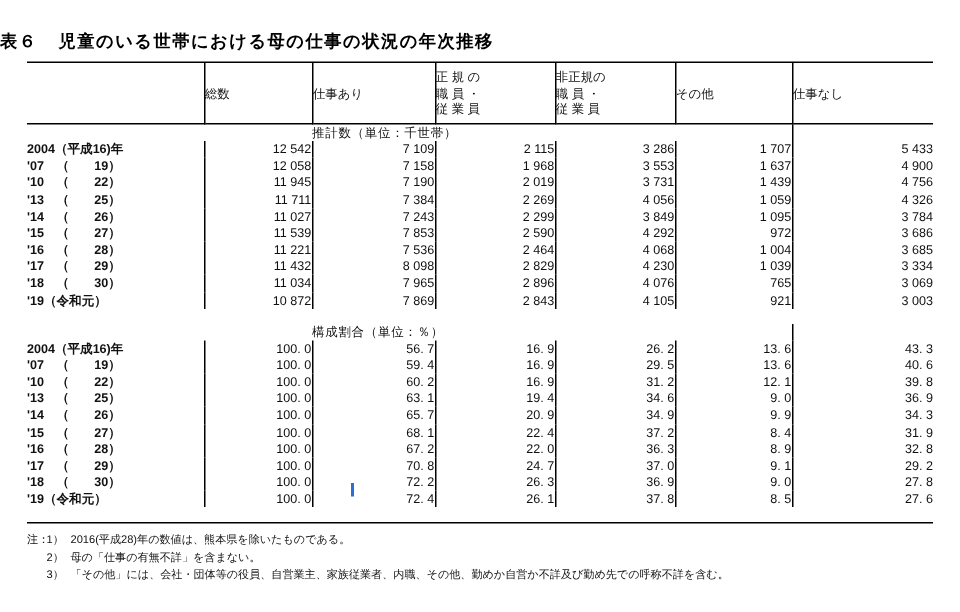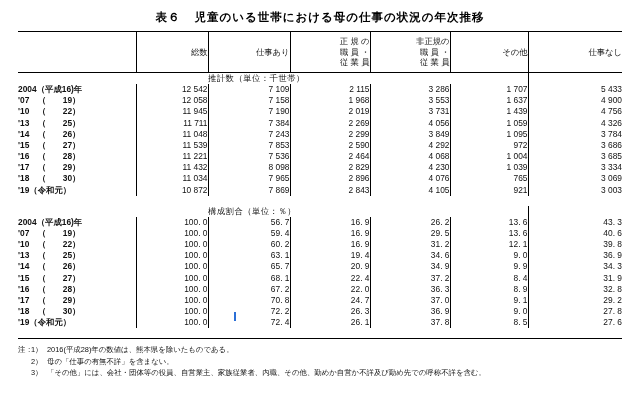--- a/index.html
+++ b/index.html
@@ -10,25 +10,24 @@
     color:#111;
     overflow:hidden;
   }
   .page{
     position:relative;
     width:640px;height:408px;
     box-sizing:border-box;
     padding:0;
   }
   .title{
-    text-align:center;
     font-size:11.5px;
     font-weight:bold;
     letter-spacing:1px;
-    padding-top:10px;
+    padding-top:20px;
     padding-bottom:6px;
     color:#000;
   }
   .title .tnum{margin-right:14px;}
   .tablewrap{
     margin:0 18px;
     border-top:1.4px solid #000;
     border-bottom:1.4px solid #000;
     position:relative;
   }
@@ -38,21 +37,21 @@
     font-size:8.4px;
     table-layout:fixed;
   }
   table.main td, table.main th{
     padding:0;
     vertical-align:middle;
   }
   
   .hdr td{
     border-bottom:1px solid #000;
-    text-align:right;
+    text-align:left;
     font-size:8.3px;
     line-height:1.25;
     padding:4px 0 3px 0;
     height:40px;
   }
   .hdr td.vsep{border-right:1px solid #000;}
   .hdr .stack{display:block;}
   .sec-label{
     font-size:8.3px;
     padding:4px 0 2px 0;
@@ -165,21 +164,21 @@
         <td class="col-year vsep yearcell">'13　（　　25）</td>
         <td class="num vsep pad-r">11 711</td>
         <td class="num vsep pad-r2">7 384</td>
         <td class="num vsep pad-r3">2 269</td>
         <td class="num vsep pad-r3">4 056</td>
         <td class="num vsep pad-r4">1 059</td>
         <td class="num pad-r5">4 326</td>
       </tr>
       <tr class="datarow">
         <td class="col-year vsep yearcell">'14　（　　26）</td>
-        <td class="num vsep pad-r">11 048</td>
+        <td class="num vsep pad-r">11 027</td>
         <td class="num vsep pad-r2">7 243</td>
         <td class="num vsep pad-r3">2 299</td>
         <td class="num vsep pad-r3">3 849</td>
         <td class="num vsep pad-r4">1 095</td>
         <td class="num pad-r5">3 784</td>
       </tr>
       <tr class="datarow">
         <td class="col-year vsep yearcell">'15　（　　27）</td>
         <td class="num vsep pad-r">11 539</td>
         <td class="num vsep pad-r2">7 853</td>

